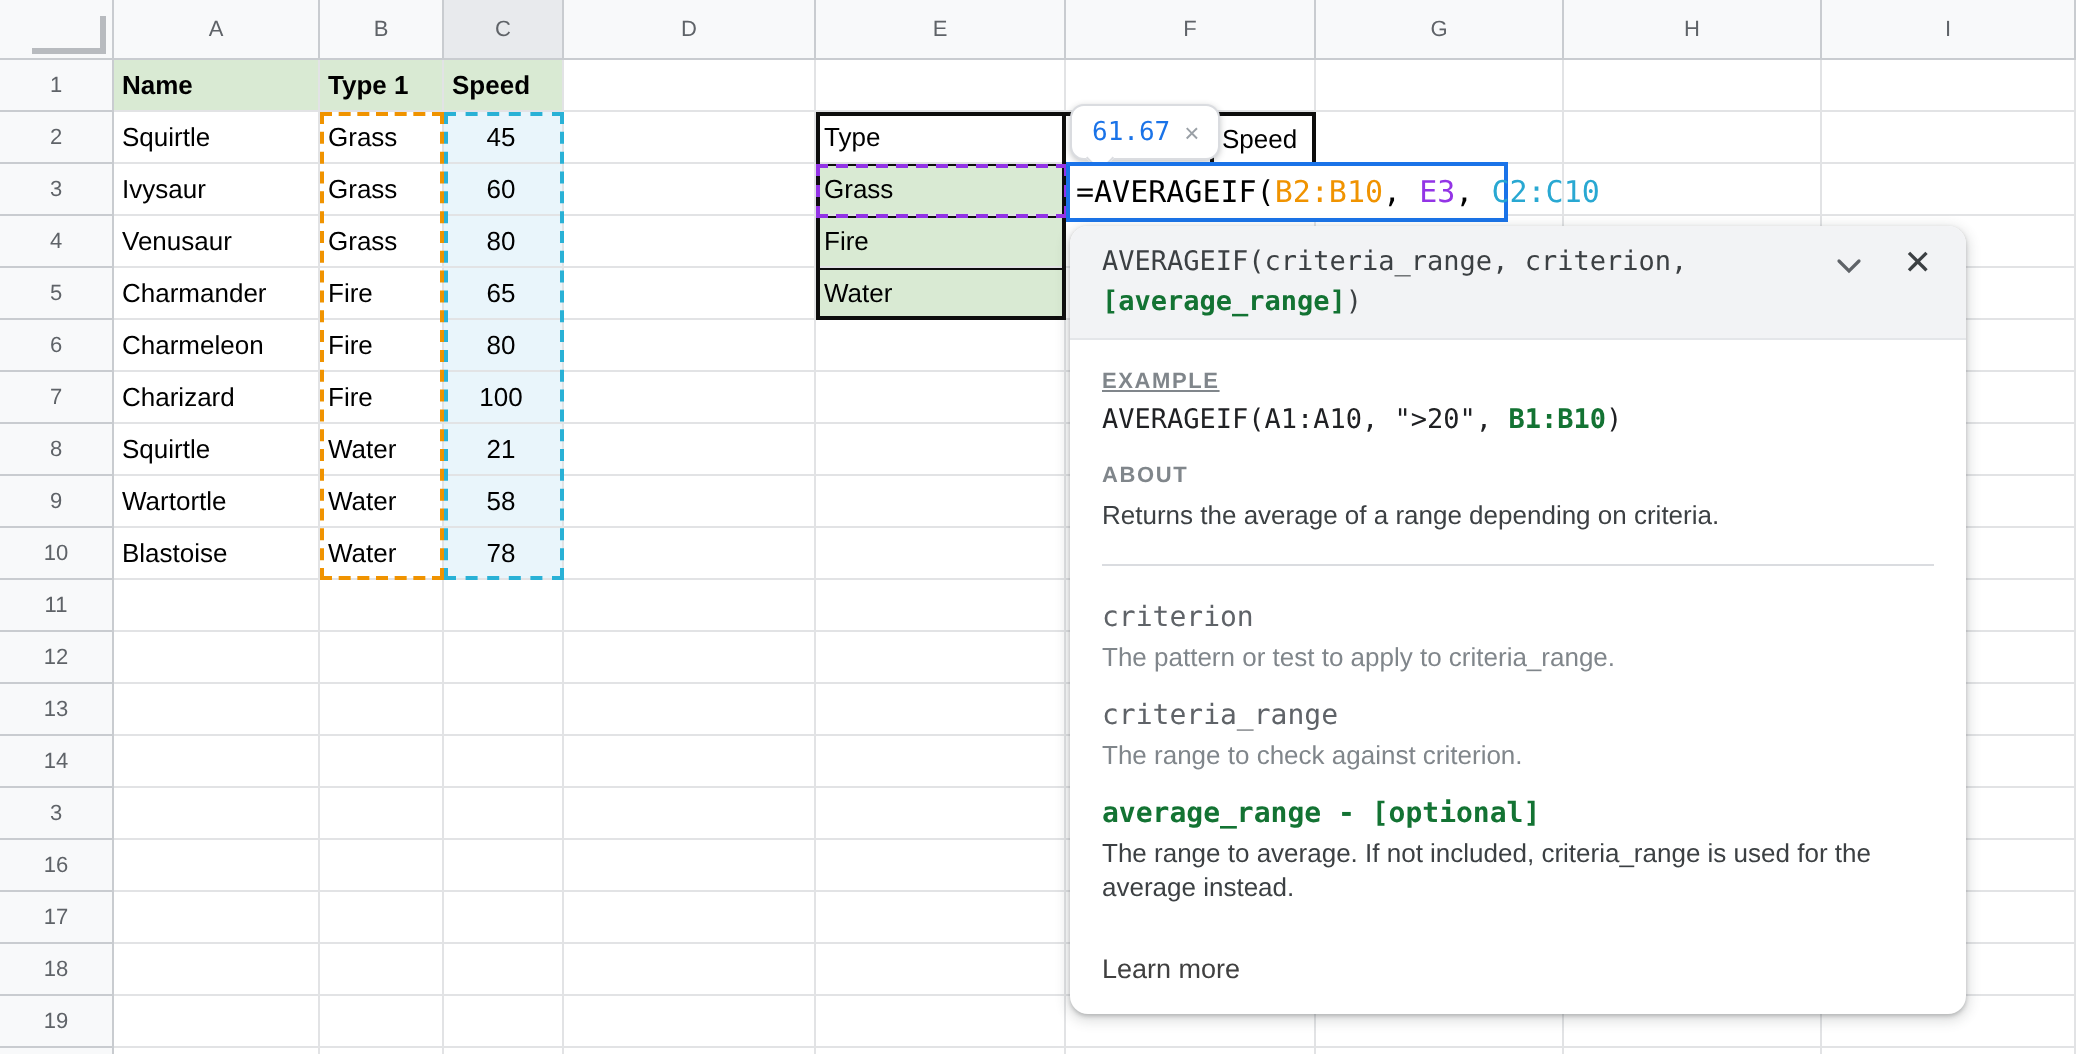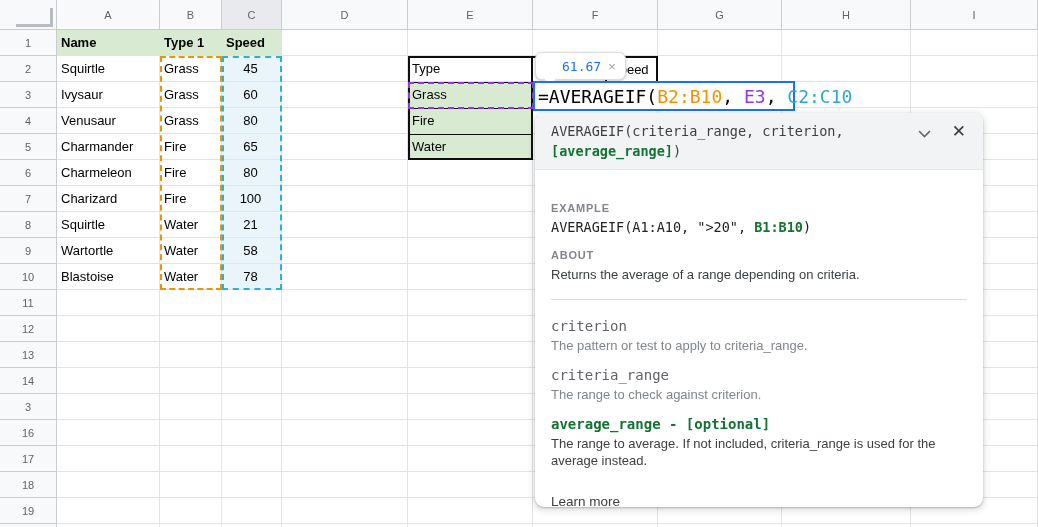--- a/index.html
+++ b/index.html
@@ -29,40 +29,40 @@
   .type-table i{position:absolute;left:0;right:0;height:0;border-top:1px solid #0d0d0d;display:block;}
   .tt-d1{top:24px;} .tt-d2{top:50px;} .tt-d3{top:76px;}
   .top-strip{left:533px;top:56px;width:72px;height:2px;background:#0d0d0d;z-index:2;}
   .speed-cell{left:605px;top:56px;width:53px;height:26px;border:2px solid #0d0d0d;border-bottom:none;
               background:#fff;z-index:2;font-size:13px;color:#000;line-height:23px;padding:0 0 0 4px;}
   .e3-range{left:408px;top:82px;width:126px;height:27px;border:2px dashed #9334e6;z-index:3;}
   
   .chip{position:absolute;left:535px;top:52px;height:26px;padding:0 9px 0 10px;background:#fff;
         border:1px solid #dadce0;border-radius:7px;box-shadow:0 1px 3px rgba(60,64,67,.3);
         display:flex;align-items:center;gap:7px;z-index:4;}
-  .chip-val{font-family:"DejaVu Sans Mono",monospace;font-size:13px;color:#1a73e8;margin-left:16px;}
+  .chip-val{font-family:"DejaVu Sans Mono",monospace;font-size:13px;color:#1a73e8;}
   .chip-x{color:#9aa0a6;font-size:13px;cursor:pointer;line-height:1;}
   .chip-tail{position:absolute;left:9px;bottom:-5px;width:9px;height:9px;background:#fff;
              border-right:1px solid #dadce0;border-bottom:1px solid #dadce0;transform:rotate(45deg);}
   
-  .editor{position:absolute;left:533px;top:81px;width:262px;height:30px;background:#fff;
+  .editor{position:absolute;left:533px;top:81px;width:221px;height:30px;background:#fff;
           border:2px solid #1a73e8;box-sizing:border-box;z-index:5;display:flex;align-items:center;
-          font-family:"DejaVu Sans Mono",monospace;font-size:18px;padding-left:3px;white-space:pre;}
+          font-family:"DejaVu Sans Mono",monospace;font-size:15px;padding-left:3px;white-space:pre;}
   
   .popup{position:absolute;left:535px;top:113px;width:448px;height:394px;background:#fff;border-radius:9px;
          box-shadow:0 1px 2px rgba(60,64,67,.3),0 2px 6px 2px rgba(60,64,67,.15);z-index:6;overflow:hidden;
          box-sizing:border-box;}
   .pp-head{background:#f2f3f5;padding:8px 96px 8px 16px;position:relative;border-bottom:1px solid #e4e6e9;}
   .pp-sig{font-family:"DejaVu Sans Mono",monospace;font-size:13.5px;line-height:20px;color:#3c4043;word-break:break-word;}
   .grn{color:#137333;font-weight:700;}
   .pp-chev{position:absolute;right:52px;top:12px;cursor:pointer;}
   .pp-x{position:absolute;right:17px;top:8px;font-size:17px;color:#3c4043;cursor:pointer;line-height:22px;}
   .pp-body{padding:14px 16px 0 16px;}
   .pp-label{font-size:11px;font-weight:700;letter-spacing:.8px;color:#80868b;margin:14px 0 5px;}
-  .pp-label.first{margin-top:18px;}
+  .pp-label.first{margin-top:1px;text-decoration:underline;}
   .pp-code{font-family:"DejaVu Sans Mono",monospace;font-size:13.5px;color:#202124;}
   .pp-about{font-size:13px;color:#3c4043;margin-top:3px;line-height:17px;}
   .pp-hr{border:none;border-top:1px solid #dadce0;margin:16px 0 18px;}
   .param{margin-bottom:13px;}
   .param-name{font-family:"DejaVu Sans Mono",monospace;font-size:14px;color:#5f6368;margin-bottom:3px;}
   .param-desc{font-size:13px;color:#80868b;line-height:17px;}
   .param.optional .param-name{color:#137333;font-weight:700;}
   .param.optional .param-desc{color:#3c4043;}
   .pp-learn{display:inline-block;margin-top:12px;font-size:13.5px;color:#404040;cursor:pointer;text-decoration:none;}
 </style>

